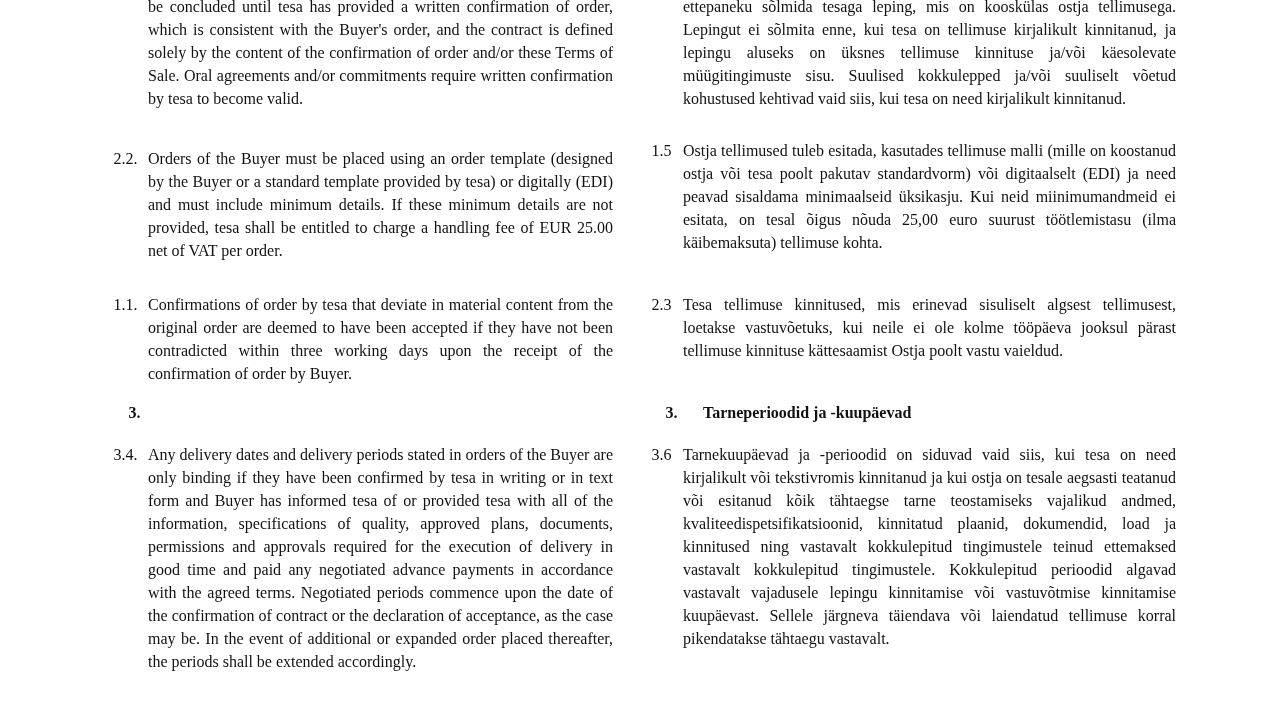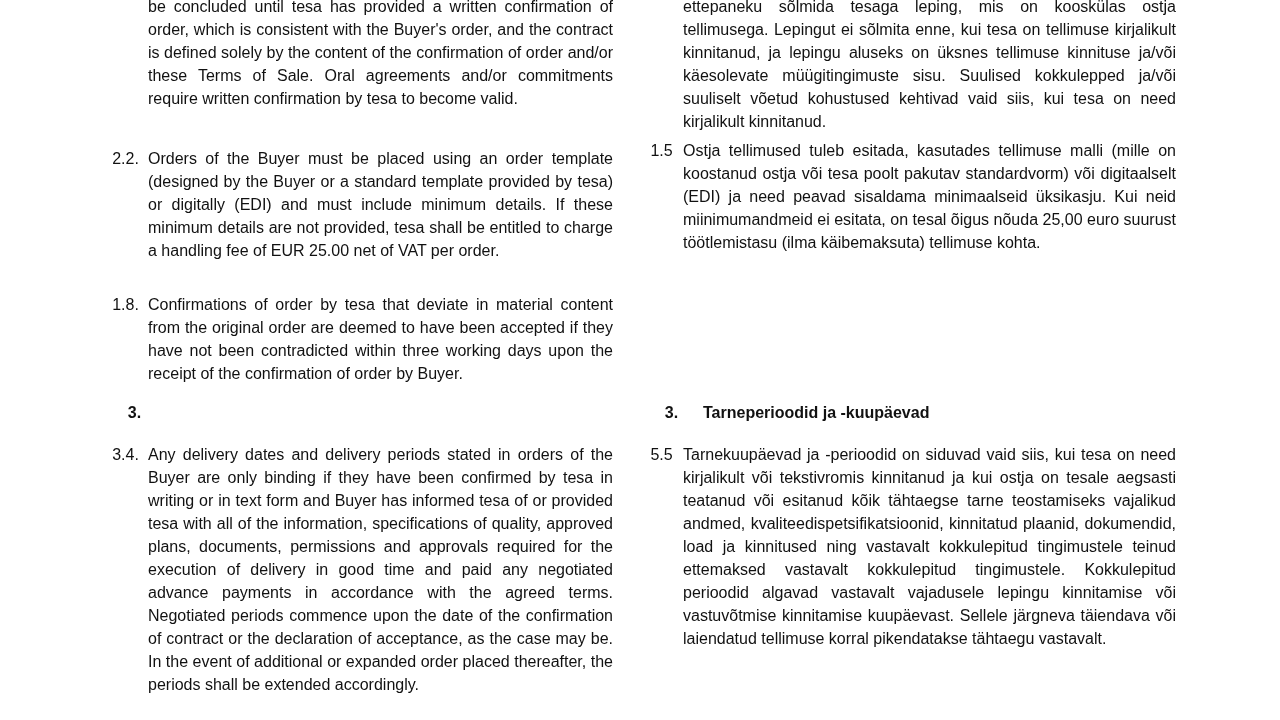--- a/index.html
+++ b/index.html
@@ -6,21 +6,21 @@
     margin: 0;
     padding: 0;
     background: #ffffff;
   }
   .page {
     position: relative;
     width: 1280px;
     height: 720px;
     background: #ffffff;
     overflow: hidden;
-    font-family: Liberation Sans, sans-serif;
+    font-family: Liberation Serif, serif;
     font-size: 16px;
     line-height: 23px;
     color: #111111;
   }
   .item {
     position: absolute;
     display: flex;
     align-items: flex-start;
   }
   .item.left-col  { left: 103px; width: 510px; }
@@ -49,21 +49,21 @@
     <div class="num"></div>
     <div class="txt">be concluded until tesa has provided a written confirmation of order, which is consistent with the Buyer's order, and the contract is defined solely by the content of the confirmation of order and/or these Terms of Sale. Oral agreements and/or commitments require written confirmation by tesa to become valid.</div>
   </div>
 
   <div class="item left-col" style="top:147px">
     <div class="num">2.2.</div>
     <div class="txt">Orders of the Buyer must be placed using an order template (designed by the Buyer or a standard template provided by tesa) or digitally (EDI) and must include minimum details. If these minimum details are not provided, tesa shall be entitled to charge a handling fee of EUR 25.00 net of VAT per order.</div>
   </div>
 
   <div class="item left-col" style="top:293px">
-    <div class="num">1.8.</div>
+    <div class="num">1.1.</div>
     <div class="txt">Confirmations of order by tesa that deviate in material content from the original order are deemed to have been accepted if they have not been contradicted within three working days upon the receipt of the confirmation of order by Buyer.</div>
   </div>
 
   <div class="item left-col heading" style="top:401px">
     <div class="num">3.</div>
   </div>
 
   <div class="item left-col" style="top:443px">
     <div class="num">3.4.</div>
     <div class="txt">Any delivery dates and delivery periods stated in orders of the Buyer are only binding if they have been confirmed by tesa in writing or in text form and Buyer has informed tesa of or provided tesa with all of the information, specifications of quality, approved plans, documents, permissions and approvals required for the execution of delivery in good time and paid any negotiated advance payments in accordance with the agreed terms. Negotiated periods commence upon the date of the confirmation of contract or the declaration of acceptance, as the case may be. In the event of additional or expanded order placed thereafter, the periods shall be extended accordingly.</div>
@@ -72,24 +72,28 @@
   <div class="item right-col" style="top:-5px">
     <div class="num"></div>
     <div class="txt">ettepaneku sõlmida tesaga leping, mis on kooskülas ostja tellimusega. Lepingut ei sõlmita enne, kui tesa on tellimuse kirjalikult kinnitanud, ja lepingu aluseks on üksnes tellimuse kinnituse ja/või käesolevate müügitingimuste sisu. Suulised kokkulepped ja/või suuliselt võetud kohustused kehtivad vaid siis, kui tesa on need kirjalikult kinnitanud.</div>
   </div>
 
   <div class="item right-col" style="top:139px">
     <div class="num">1.5</div>
     <div class="txt">Ostja tellimused tuleb esitada, kasutades tellimuse malli (mille on koostanud ostja või tesa poolt pakutav standardvorm) või digitaalselt (EDI) ja need peavad sisaldama minimaalseid üksikasju. Kui neid miinimumandmeid ei esitata, on tesal õigus nõuda 25,00 euro suurust töötlemistasu (ilma käibemaksuta) tellimuse kohta.</div>
   </div>
 
+  <div class="item right-col" style="top:293px">
+    <div class="num">2.3</div>
+    <div class="txt">Tesa tellimuse kinnitused, mis erinevad sisuliselt algsest tellimusest, loetakse vastuvõetuks, kui neile ei ole kolme tööpäeva jooksul pärast tellimuse kinnituse kättesaamist Ostja poolt vastu vaieldud.</div>
+  </div>
 
   <div class="item right-col heading" style="top:401px">
     <div class="num">3.</div>
     <div class="txt">Tarneperioodid ja -kuupäevad</div>
   </div>
 
   <div class="item right-col" style="top:443px">
-    <div class="num">5.5</div>
+    <div class="num">3.6</div>
     <div class="txt">Tarnekuupäevad ja -perioodid on siduvad vaid siis, kui tesa on need kirjalikult või tekstivromis kinnitanud ja kui ostja on tesale aegsasti teatanud või esitanud kõik tähtaegse tarne teostamiseks vajalikud andmed, kvaliteedispetsifikatsioonid, kinnitatud plaanid, dokumendid, load ja kinnitused ning vastavalt kokkulepitud tingimustele teinud ettemaksed vastavalt kokkulepitud tingimustele. Kokkulepitud perioodid algavad vastavalt vajadusele lepingu kinnitamise või vastuvõtmise kinnitamise kuupäevast. Sellele järgneva täiendava või laiendatud tellimuse korral pikendatakse tähtaegu vastavalt.</div>
   </div>
 
 </div>
 
 </body></html>

